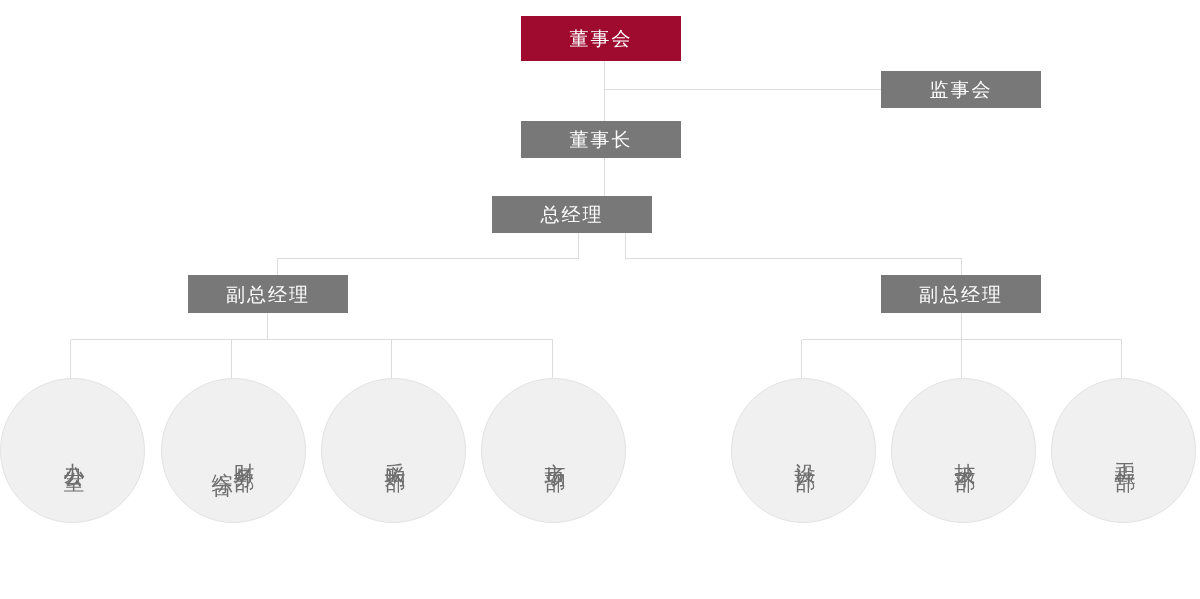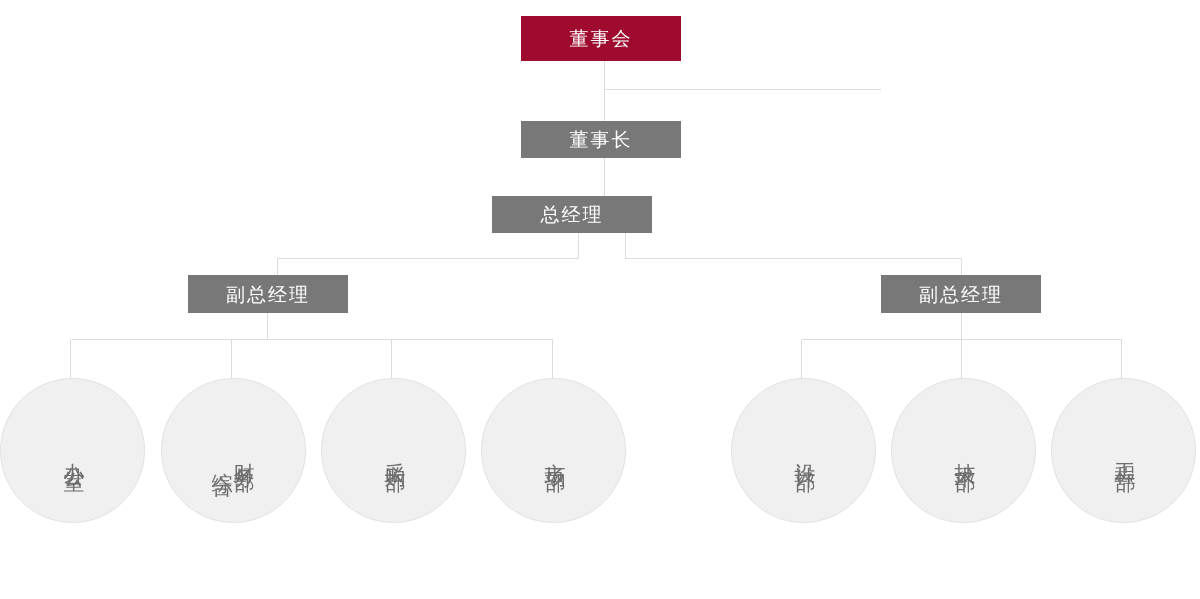--- a/index.html
+++ b/index.html
@@ -128,20 +128,21 @@
       <path d="M961.5,313 L961.5,339.5"></path>
       <path d="M801.5,339.5 L1121.5,339.5"></path>
       <path d="M801.5,339.5 L801.5,381"></path>
       <path d="M961.5,339.5 L961.5,381"></path>
       <path d="M1121.5,339.5 L1121.5,381"></path>
     </g>
   </svg>
 
   <div class="node-box crimson" id="node-board">董事会</div>
 
+  <div class="node-box gray" id="node-supervisors">监事会</div>
 
   <div class="node-box gray" id="node-chairman">董事长</div>
 
   <div class="node-box gray" id="node-gm">总经理</div>
 
   <div class="node-box gray" id="node-dgm-left">副总经理</div>
 
   <div class="node-box gray" id="node-dgm-right">副总经理</div>
 
   <div class="dept-circle" id="circle-1">

